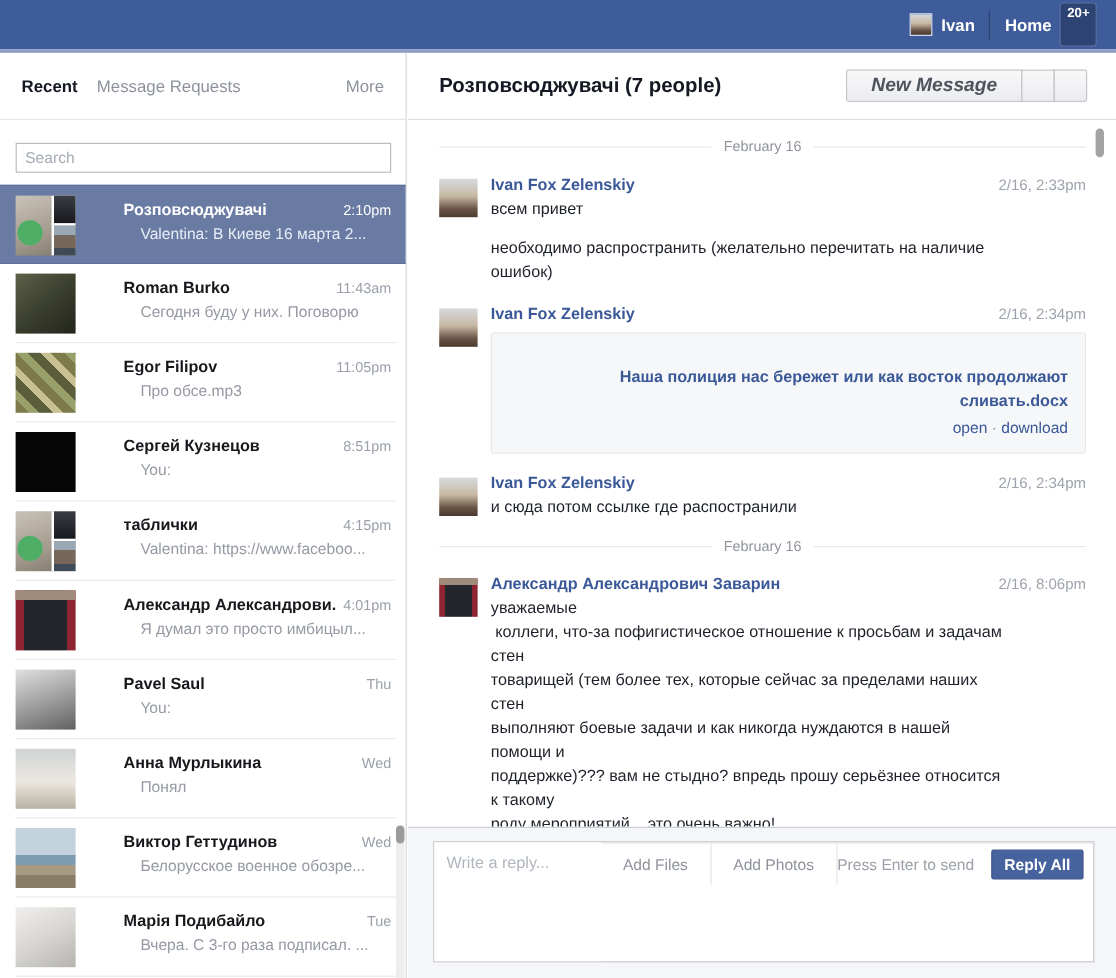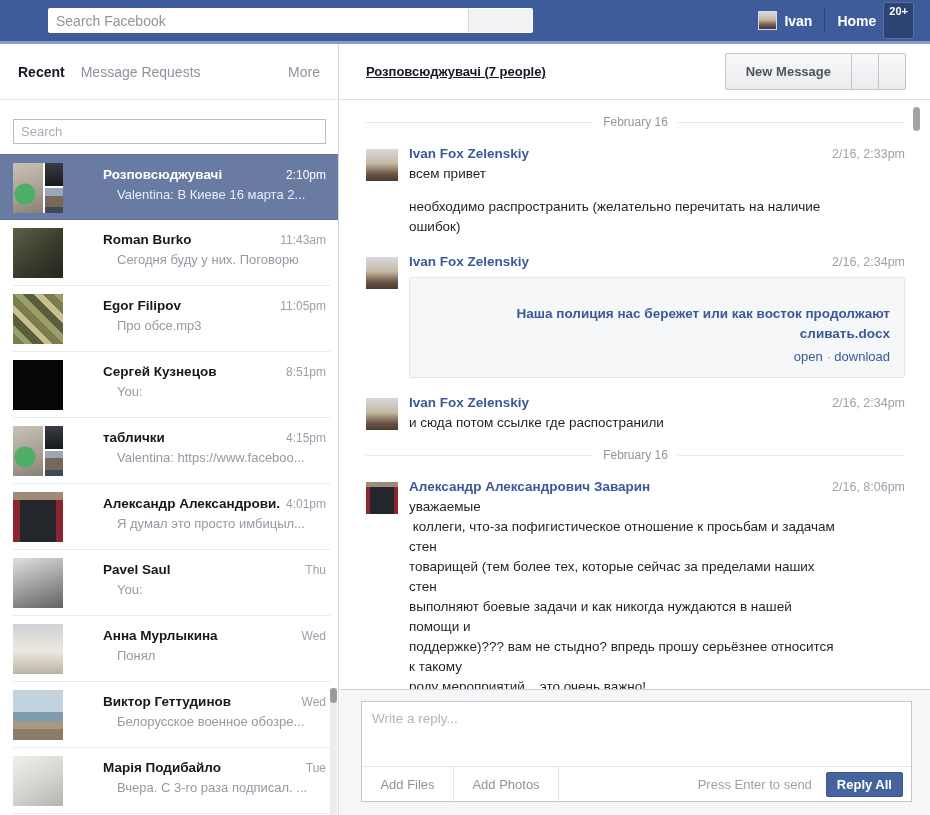--- a/index.html
+++ b/index.html
@@ -83,25 +83,25 @@
       linear-gradient(90deg,#8e2430 0 14%,#23262b 14% 86%,#8e2430 86%); }
   .av-pavel { background:linear-gradient(160deg,#e0e0e0 0%,#9b9b9b 55%,#616161 100%); }
   .av-anna { background:linear-gradient(180deg,#cfd3d6 0%,#ece8e0 55%,#b9b2a4 100%); }
   .av-viktor { background:linear-gradient(180deg,#c2d3de 0 45%,#7d9cb0 45% 62%,#a79a83 62% 78%,#8a7d68 78%); }
   .av-maria { background:linear-gradient(150deg,#f0efed 0%,#d8d6d2 50%,#b5b3ae 100%); }
 
   
   .main { position:absolute; left:340px; top:44px; right:0; bottom:0; background:#fff; }
   .main-header { height:56px; border-bottom:1px solid #dddfe2; display:flex;
     align-items:center; padding:0 24px 0 26px; }
-  .main-header h1 { font-size:13px; margin:0; color:#141823; font-weight:bold;text-decoration:underline; }
+  .main-header h1 { font-size:17px; margin:0; color:#141823; font-weight:bold; }
   .btn-group { margin-left:auto; display:flex; }
-  .btn { height:37px; background:linear-gradient(#f8f8f9,#ebecef);
-    border:1px solid #c5c6ca; font-family:inherit; font-size:13px; font-weight:bold;
-    color:#4e545c; cursor:pointer; }
+  .btn { height:27px; background:linear-gradient(#f8f8f9,#ebecef);
+    border:1px solid #c5c6ca; font-family:inherit; font-size:16px; font-weight:bold;
+    color:#4e545c; cursor:pointer;font-style:italic; }
   .btn-new { padding:0 20px; border-radius:2px 0 0 2px; }
   .btn-sq { width:28px; margin-left:-1px; }
   .btn-sq:last-child { border-radius:0 2px 2px 0; }
 
   .messages { position:absolute; top:56px; left:0; right:0; bottom:126px;
     overflow:hidden; padding:0 25px 0 26px; }
   .divider { display:flex; align-items:center; margin:15px 0 4px; color:#90949c; font-size:12px; }
   .divider .dl { flex:1; height:1px; background:#e7e8ea; }
   .divider .dlabel { padding:0 10px; }
 
@@ -122,43 +122,39 @@
   .attach-actions a { color:var(--accent); }
   .attach-actions .sep { color:#90949c; }
 
   .main-thumb { position:absolute; right:10px; top:63px; width:7px; height:24px;
     background:#a3a3a3; border-radius:4px; }
 
   
   .reply { position:absolute; left:0; right:0; bottom:0; height:126px;
     background:#f5f6f7; border-top:1px solid #ccd0d5; }
   .reply-box { position:absolute; left:21px; right:18px; top:11px; height:101px;
-    background:#fff; border:1px solid #c6c8cc; display:flex; flex-direction:column; }
+    background:#fff; border:1px solid #c6c8cc; display:flex; }
   .reply-box textarea { flex:1; border:none; resize:none; padding:9px 10px;
     font-family:inherit; font-size:13.5px; color:#1d2129; outline:none; }
   .reply-box textarea::placeholder { color:#b0b6bd; }
   .reply-bar { height:35px; border-top:1px solid #e3e5e8; display:flex; align-items:stretch; }
   .rb-cell { font-size:13px; color:#8f949c; border-right:1px solid #e3e5e8;
     display:flex; align-items:center; justify-content:center; cursor:pointer; }
   .rb-files { width:92px; }
   .rb-photos { width:105px; }
   .rb-hint { margin-left:auto; align-self:center; color:#9ba0a8; font-size:13px;
     margin-right:14px; }
   .rb-send { margin:0 8px 0 0; align-self:center; background:var(--btn-blue);
     border:1px solid #3e5690; border-radius:2px; color:#fff; font-weight:bold;
     font-size:13px; padding:4px 10px; font-family:inherit; cursor:pointer; }
 </style>
 </head>
 <body>
 
 <div class="topbar">
-  <div class="tb-search-wrap">
-    <input type="text" placeholder="Search Facebook" style="">
-    <button class="tb-search-btn"></button>
-  </div>
   <div class="tb-right">
     <div class="tb-avatar av-ivan"></div>
     <span class="tb-name">Ivan</span>
     <div class="tb-div"></div>
     <span class="tb-home">Home</span>
     <span class="tb-badge">20+</span>
   </div>
 </div>
 <div class="topstrip"></div>
 

